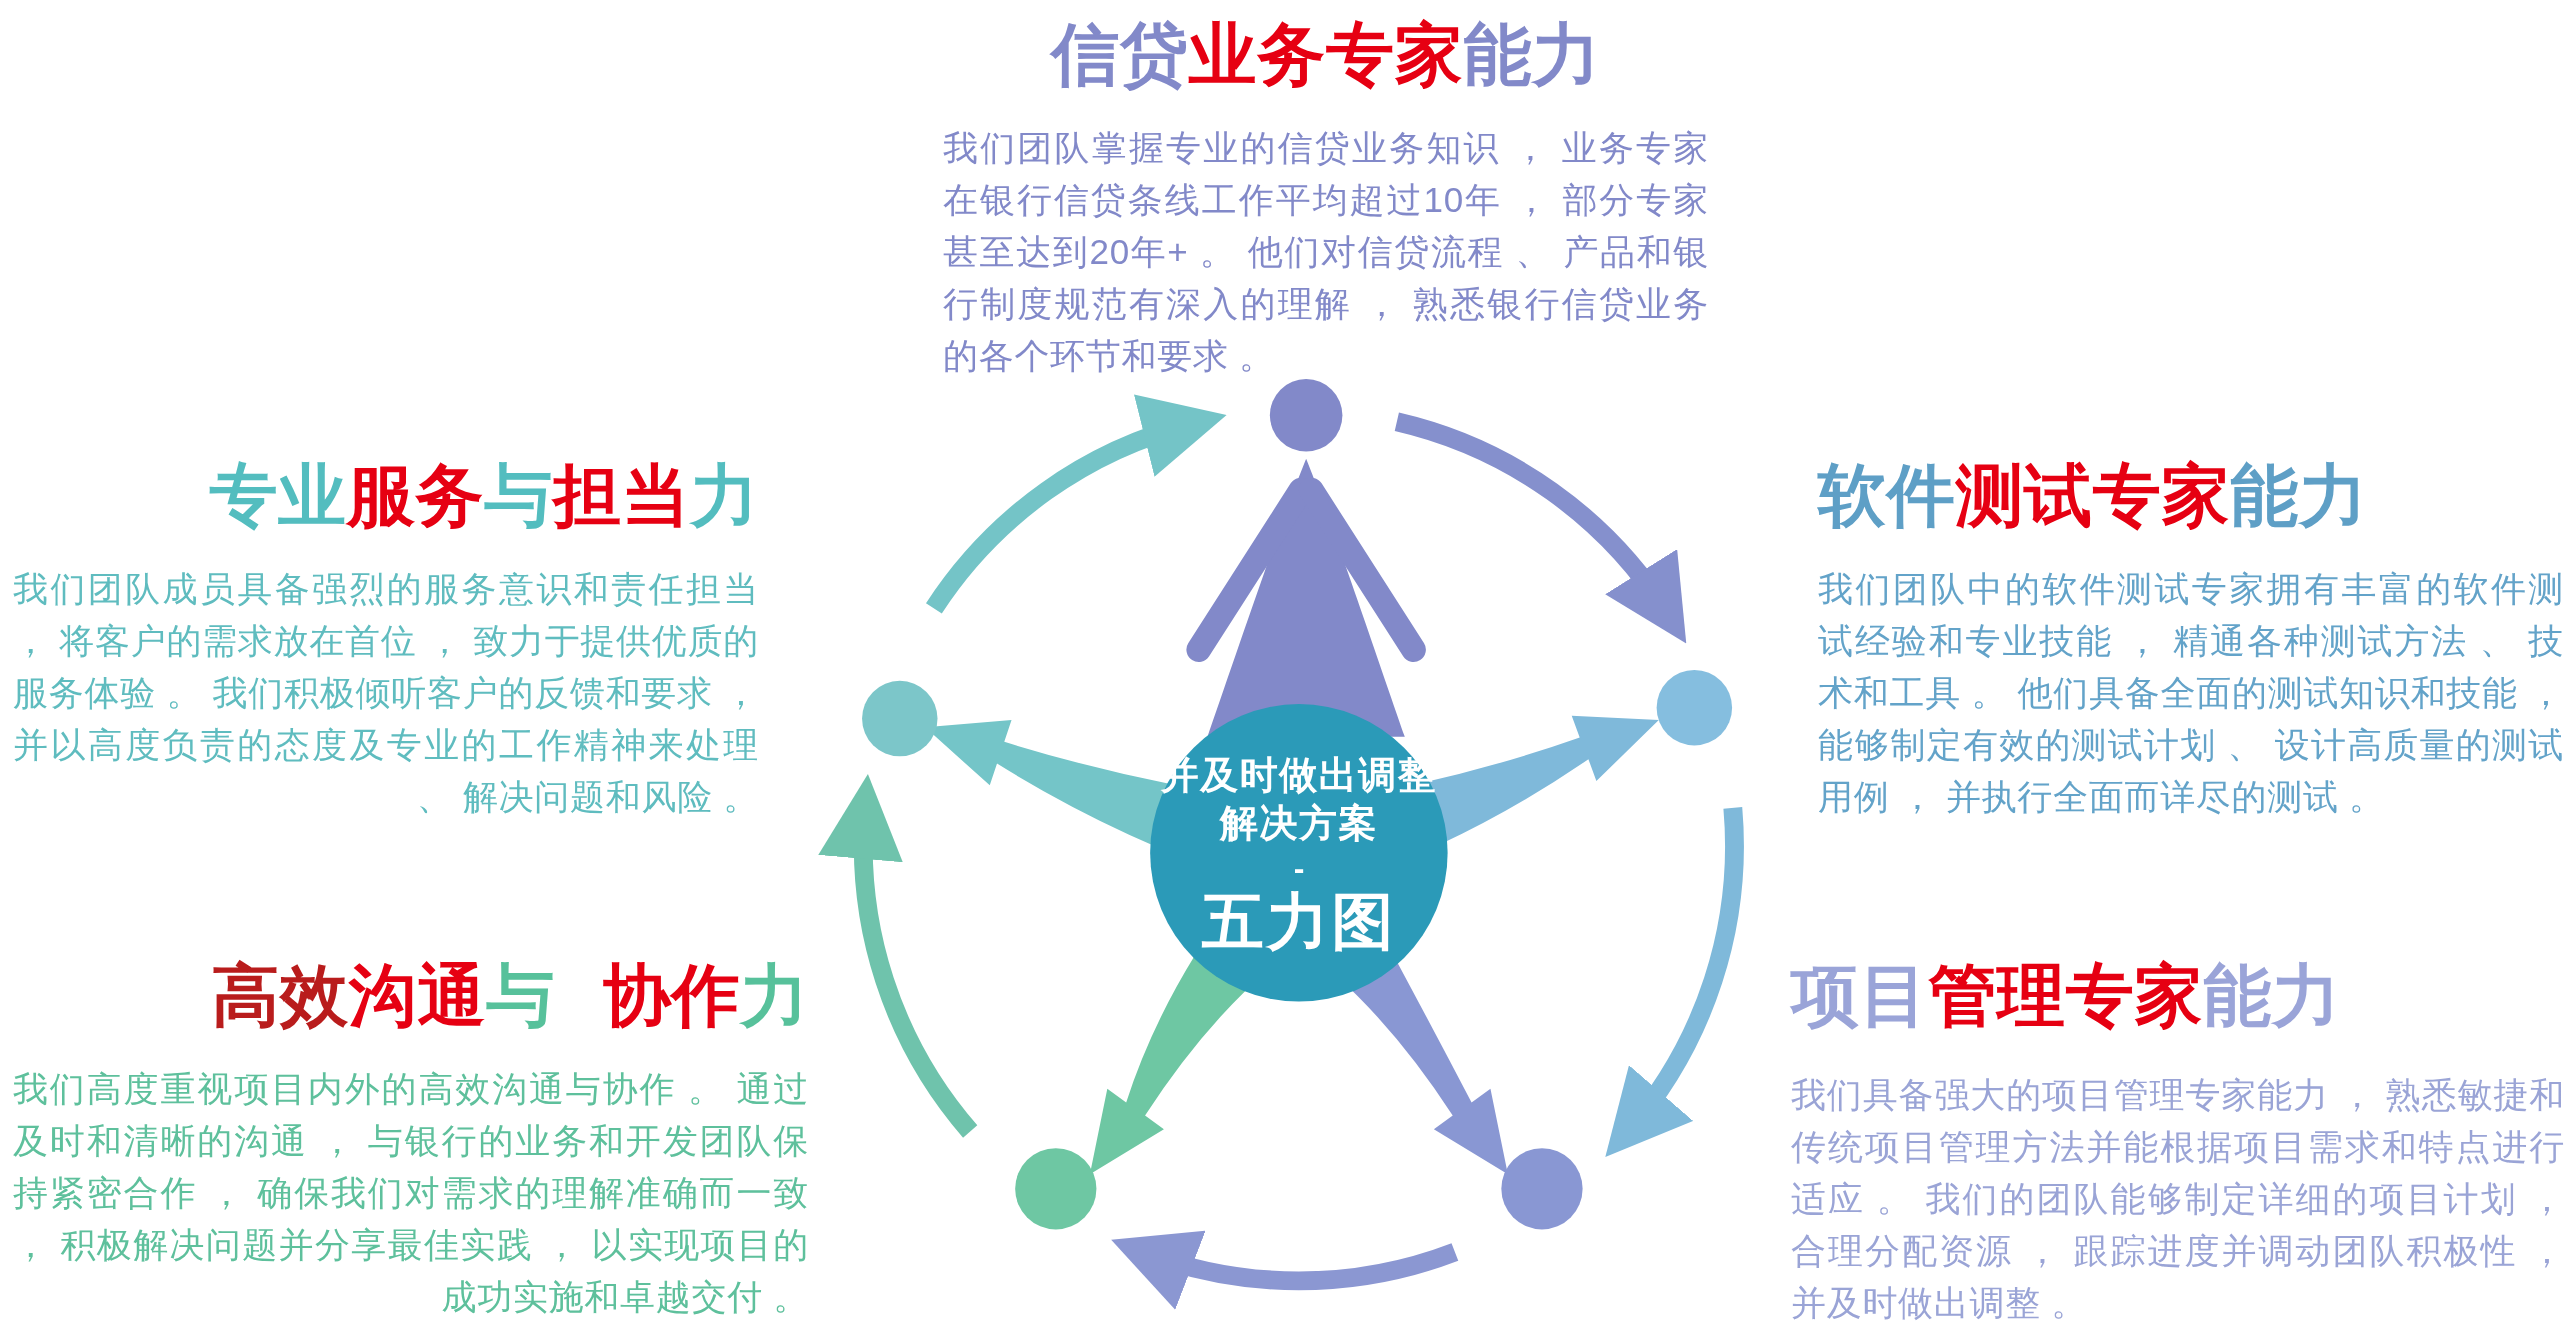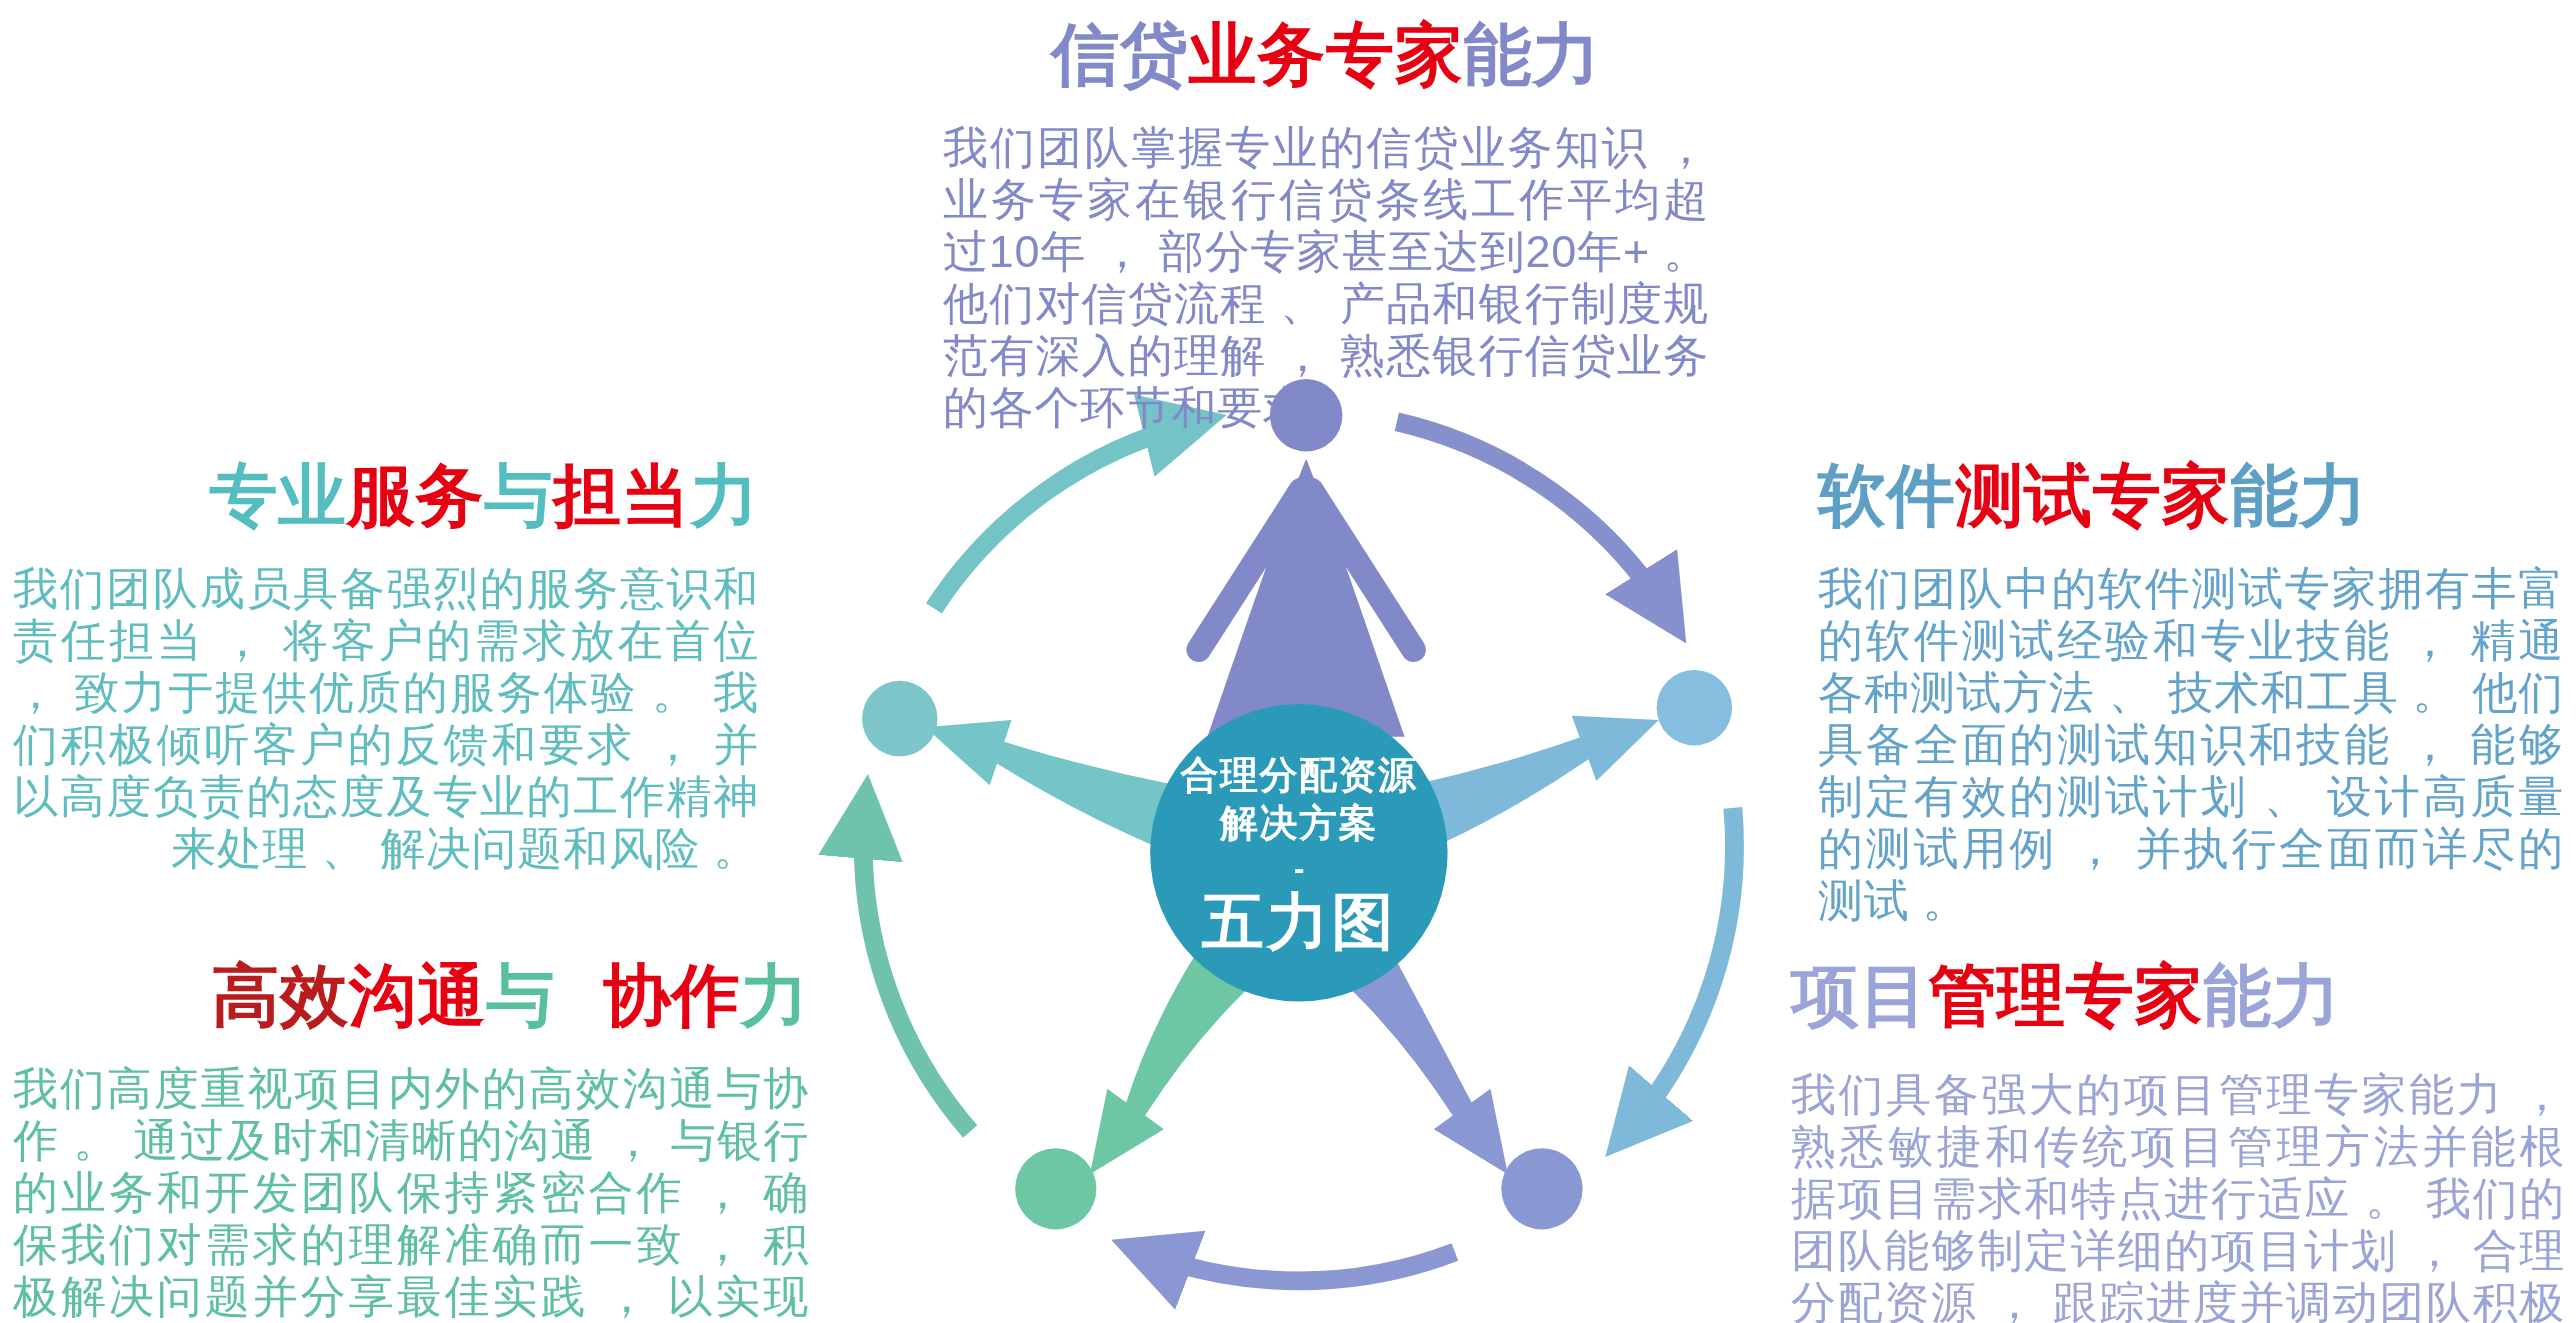--- a/index.html
+++ b/index.html
@@ -12,21 +12,21 @@
   .stage { position: relative; width: 2576px; height: 1324px; }
 
   svg.diagram { position: absolute; left: 0; top: 0; width: 2576px; height: 1324px; }
 
   .block { position: absolute; }
   .block .title {
     margin: 0; font-size: 68px; font-weight: 700; line-height: 78px;
     letter-spacing: 0.7px; white-space: nowrap;
   }
   .block .body {
-    margin: 29px 0 0 0; font-size: 45px; line-height: 52px;
+    margin: 29px 0 0 0; font-size: 35px; line-height: 52px;
     font-weight: 400; letter-spacing: 0.7px;
     text-align: justify; text-justify: inter-character;
   }
 
   .block.top         { left: 911px; top: 14.5px;  width: 766px; margin-left: 32px; }
   .block.top .title  { text-align: center; }
   .block.top .body   { text-align-last: left; }
 
   .block.left-top        { left: 13px;  top: 456px; width: 746px; }
   .block.left-top .title { text-align: right; }
@@ -97,21 +97,21 @@
 
     <circle cx="1240" cy="990" r="52" fill="#7cc6c9"></circle>
     <circle cx="2335" cy="975" r="52" fill="#85bedf"></circle>
     <circle cx="1455" cy="1638" r="56" fill="#6ec7a3"></circle>
     <circle cx="2125" cy="1638" r="56" fill="#8997d3"></circle>
 
     <circle cx="1790" cy="1175" r="205" fill="#2b9ab8"></circle>
   </svg>
 
   <div class="center-label">
-    <div class="cl-line">合理分配资源</div>
+    <div class="cl-line">并及时做出调整</div>
     <div class="cl-line">解决方案</div>
     <div class="cl-dash">-</div>
     <div class="cl-big">五力图</div>
   </div>
 
   <section class="block top">
     <h2 class="title"><span style="color: rgb(130, 137, 201);">信贷</span><span style="color: rgb(230, 0, 18);">业务专家</span><span style="color: rgb(130, 137, 201);">能力</span></h2>
     <p class="body" style="color: rgb(130, 137, 201);">我们团队掌握专业的信贷业务知识 ， 业务专家在银行信贷条线工作平均超过10年 ， 部分专家甚至达到20年+ 。 他们对信贷流程 、 产品和银行制度规范有深入的理解 ， 熟悉银行信贷业务的各个环节和要求 。</p>
   </section>
 

